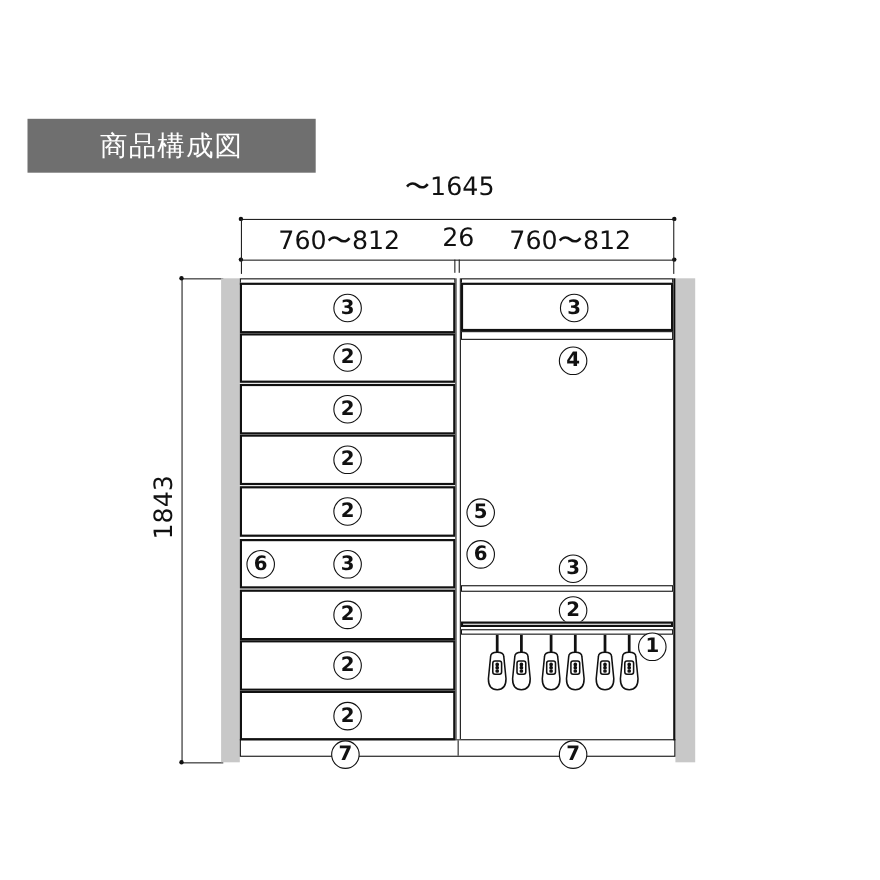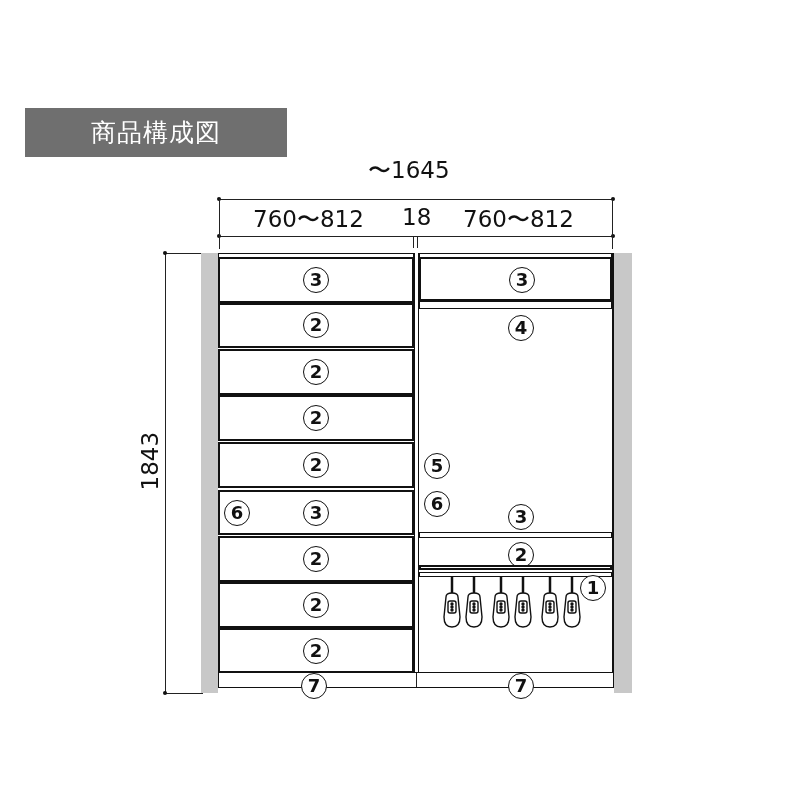--- a/index.html
+++ b/index.html
@@ -25,21 +25,21 @@
 <body>
 
 <div class="abs title-box">商品構成図</div>
 
 <div class="abs dim-text" style="left:368px; top:159px;">〜1645</div>
 <div class="abs hline" style="left:219px; top:199px; width:394px;"></div>
 <div class="abs dot" style="left:217px; top:197px;"></div>
 <div class="abs dot" style="left:611px; top:197px;"></div>
 
 <div class="abs dim-text" style="left:253px; top:208px;">760〜812</div>
-<div class="abs dim-text" style="left:402px; top:206px;">18</div>
+<div class="abs dim-text" style="left:402px; top:206px;">26</div>
 <div class="abs dim-text" style="left:463px; top:208px;">760〜812</div>
 <div class="abs hline" style="left:219px; top:236px; width:394px;"></div>
 <div class="abs dot" style="left:217px; top:234px;"></div>
 <div class="abs dot" style="left:611px; top:234px;"></div>
 
 <div class="abs vline" style="left:219px; top:199px; height:50px;"></div>
 <div class="abs vline" style="left:612px; top:199px; height:50px;"></div>
 <div class="abs vline" style="left:413px; top:236px; height:12px;"></div>
 <div class="abs vline" style="left:417px; top:236px; height:12px;"></div>
 

